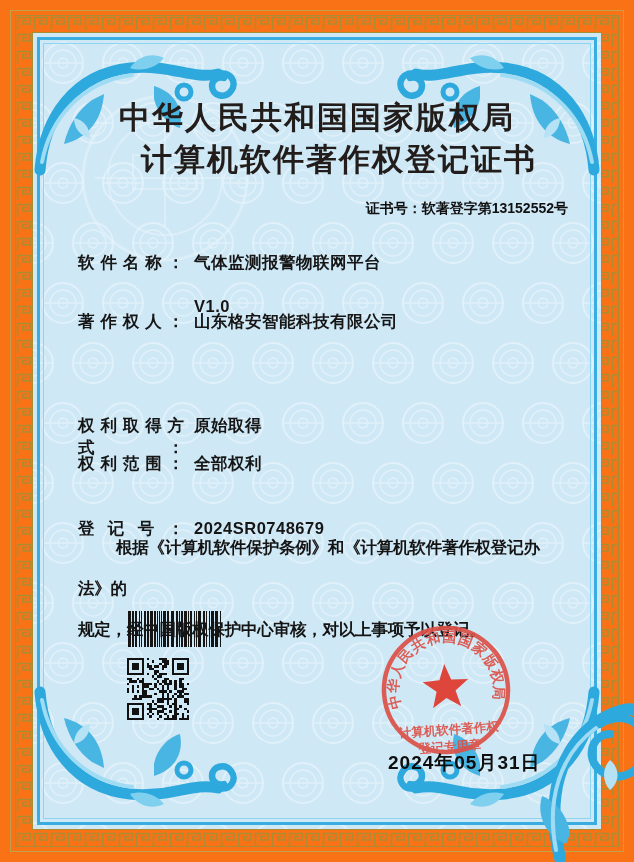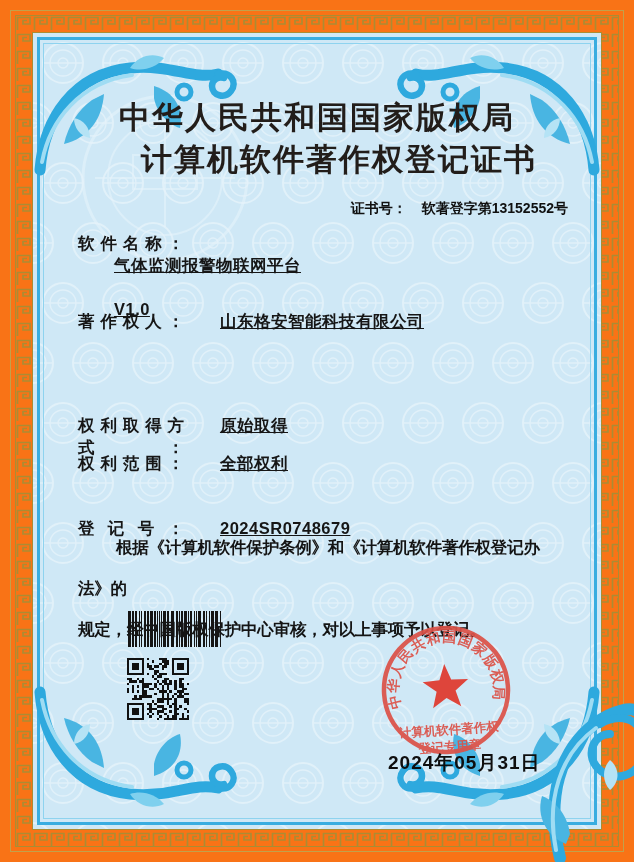--- a/index.html
+++ b/index.html
@@ -9,26 +9,26 @@
   .wm-svg{position:absolute;left:33px;top:33px;opacity:.5;}
   .gold-line{position:absolute;left:10px;top:10px;right:10px;bottom:10px;border:1.5px solid #c2a14b;}
   .border-svg,.orn-svg{position:absolute;left:0;top:0;}
   .blue-frame{position:absolute;left:37px;top:37px;right:37px;bottom:37px;border:3px solid #39ade0;}
   .blue-frame-inner{position:absolute;left:43px;top:43px;right:43px;bottom:43px;border:1px solid #8ed3ef;}
   .authority{position:absolute;top:97px;left:0;right:0;text-align:center;font-size:31px;font-weight:bold;
              letter-spacing:2px;color:#221d1a;font-family:"Liberation Serif",serif;}
   .cert-title{position:absolute;top:139px;left:0;right:0;text-align:center;font-size:31px;font-weight:bold;
              letter-spacing:2px;color:#221d1a;font-family:"Liberation Serif",serif;padding-left:44px;}
   .cert-no{position:absolute;top:200px;right:66px;font-size:14px;font-weight:bold;color:#101010;}
-  .cert-no .lbl{margin-right:15px;}
+  .cert-no .lbl{}
   .field-row{position:absolute;left:78px;display:flex;align-items:flex-start;font-weight:bold;
              color:#161616;font-size:16.5px;line-height:22px;}
   .field-label{width:106px;flex:none;text-align:justify;text-align-last:justify;}
-  .field-value{margin-left:36px;letter-spacing:.5px;white-space:pre-line;text-decoration:underline;}
-  .row-name{top:232px;flex-direction:column;} .row-owner{top:310px;} .row-acq{top:414px;} .row-scope{top:452px;} .row-reg{top:517px;}
+  .field-value{margin-left:10px;letter-spacing:.5px;white-space:pre-line;}
+  .row-name{top:251px;} .row-owner{top:310px;} .row-acq{top:414px;} .row-scope{top:452px;} .row-reg{top:517px;}
   .statement{position:absolute;left:78px;top:527px;width:492px;font-size:16.5px;font-weight:bold;
              color:#141414;line-height:41px;letter-spacing:-.2px;}
   .statement .l1{display:block;text-indent:2.3em;}
   .statement .l2{display:block;}
   .barcode{position:absolute;left:128px;top:611px;}
   .qr{position:absolute;left:127px;top:658px;}
   .seal{position:absolute;left:370px;top:614px;}
   .date{position:absolute;left:388px;top:750px;font-size:19px;font-weight:bold;letter-spacing:1px;color:#0e0e0e;}
 </style>
 </head>

